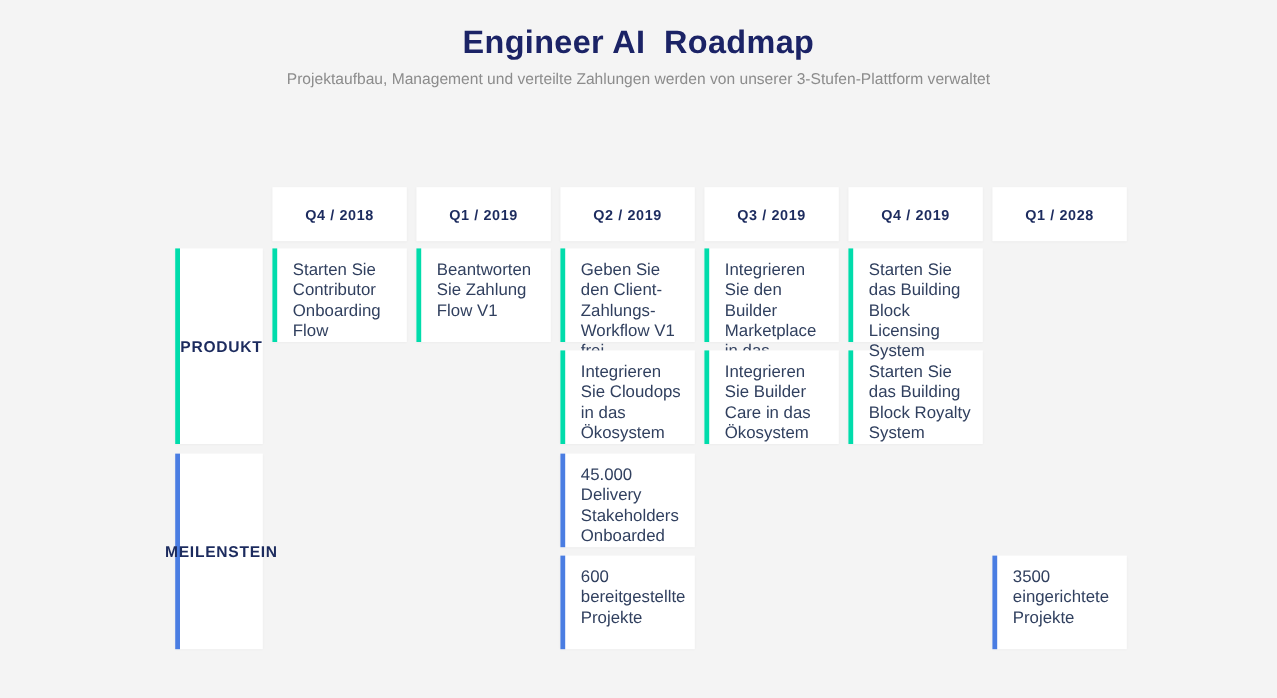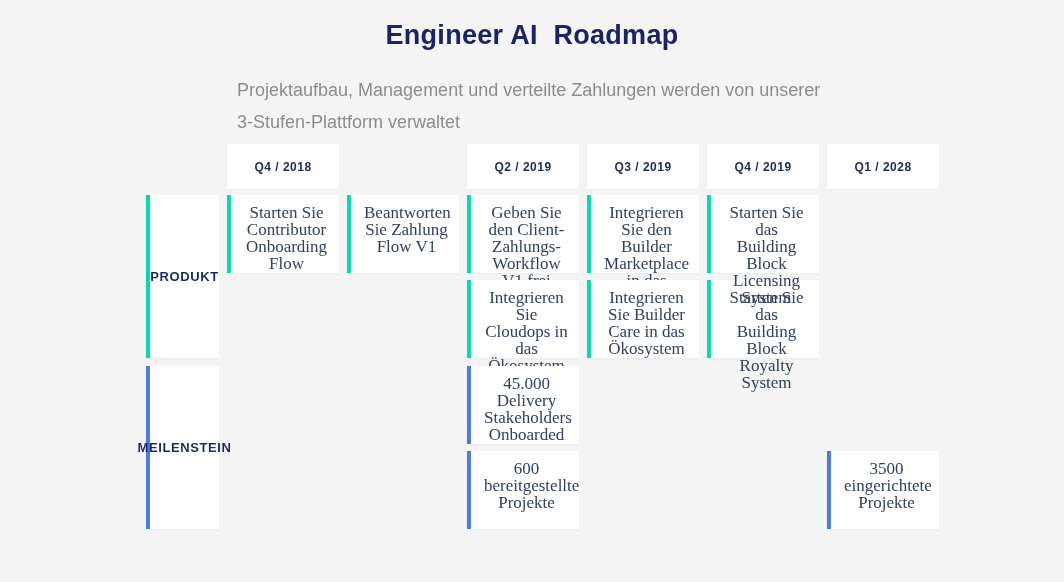--- a/index.html
+++ b/index.html
@@ -23,32 +23,31 @@
   .page-title {
     margin-top: 20px;
     text-align: center;
     font-size: 27px;
     font-weight: 600;
     letter-spacing: 0.3px;
     color: var(--title);
     white-space: pre-wrap;
   }
   .page-subtitle {
-    margin: 24px auto 0 auto;
+    margin: 4px auto 0 auto;
     max-width: 590px;
-    text-align: left;
-    font-size: 18px;
+    text-align: center;
+    font-size: 13px;
     line-height: 1.75;
     color: var(--subtitle);
   }
   .roadmap {
     position: absolute;
     left: 106px;
-    top: 144px;
-    text-align: center;
+    top: 156px;
   }
   .band {
     display: grid;
     grid-template-columns: 113px repeat(6, 112px);
     column-gap: 8px;
     row-gap: 7px;
   }
   .header-band { grid-template-rows: 45px; margin-bottom: 6px; }
   .cards-band  { grid-template-rows: 78px 78px; margin-bottom: 8px; }
   .qh {
@@ -74,42 +73,42 @@
     font-weight: 700;
     letter-spacing: 0.6px;
     color: var(--header-text);
     box-shadow: 0 1px 2px rgba(0,0,0,0.04);
     margin-left: 40px;
   }
   .card {
     background: var(--card-bg);
     border-left: 4px solid var(--accent);
     padding: 9px 10px 6px 13px;
-    font-size: 17px;
+    font-size: 14px;
     line-height: 17px;
     color: var(--card-text);
     box-shadow: 0 1px 2px rgba(0,0,0,0.04);
-    font-family: Liberation Serif, serif;
   }
   .produkt-band    { --accent: var(--produkt-accent); }
   .meilenstein-band{ --accent: var(--meilenstein-accent); }
   .c2 { grid-column: 2; } .c3 { grid-column: 3; } .c4 { grid-column: 4; }
   .c5 { grid-column: 5; } .c6 { grid-column: 6; } .c7 { grid-column: 7; }
   .r1 { grid-row: 1; } .r2 { grid-row: 2; }
 </style>
 </head>
 <body>
 
 <h1 class="page-title">Engineer AI  Roadmap</h1>
 <p class="page-subtitle">Projektaufbau, Management und verteilte Zahlungen werden von unserer 3-Stufen-Plattform verwaltet</p>
 
 <div class="roadmap">
 
   <div class="band header-band">
     <div class="qh c2">Q4 / 2018</div>
+    <div class="qh c3">Q1 / 2019</div>
     <div class="qh c4">Q2 / 2019</div>
     <div class="qh c5">Q3 / 2019</div>
     <div class="qh c6">Q4 / 2019</div>
     <div class="qh c7">Q1 / 2028</div>
   </div>
 
   <div class="band cards-band produkt-band">
     <div class="row-label">PRODUKT</div>
     <div class="card c2 r1">Starten Sie Contributor Onboarding Flow</div>
     <div class="card c3 r1">Beantworten Sie Zahlung Flow V1</div>

